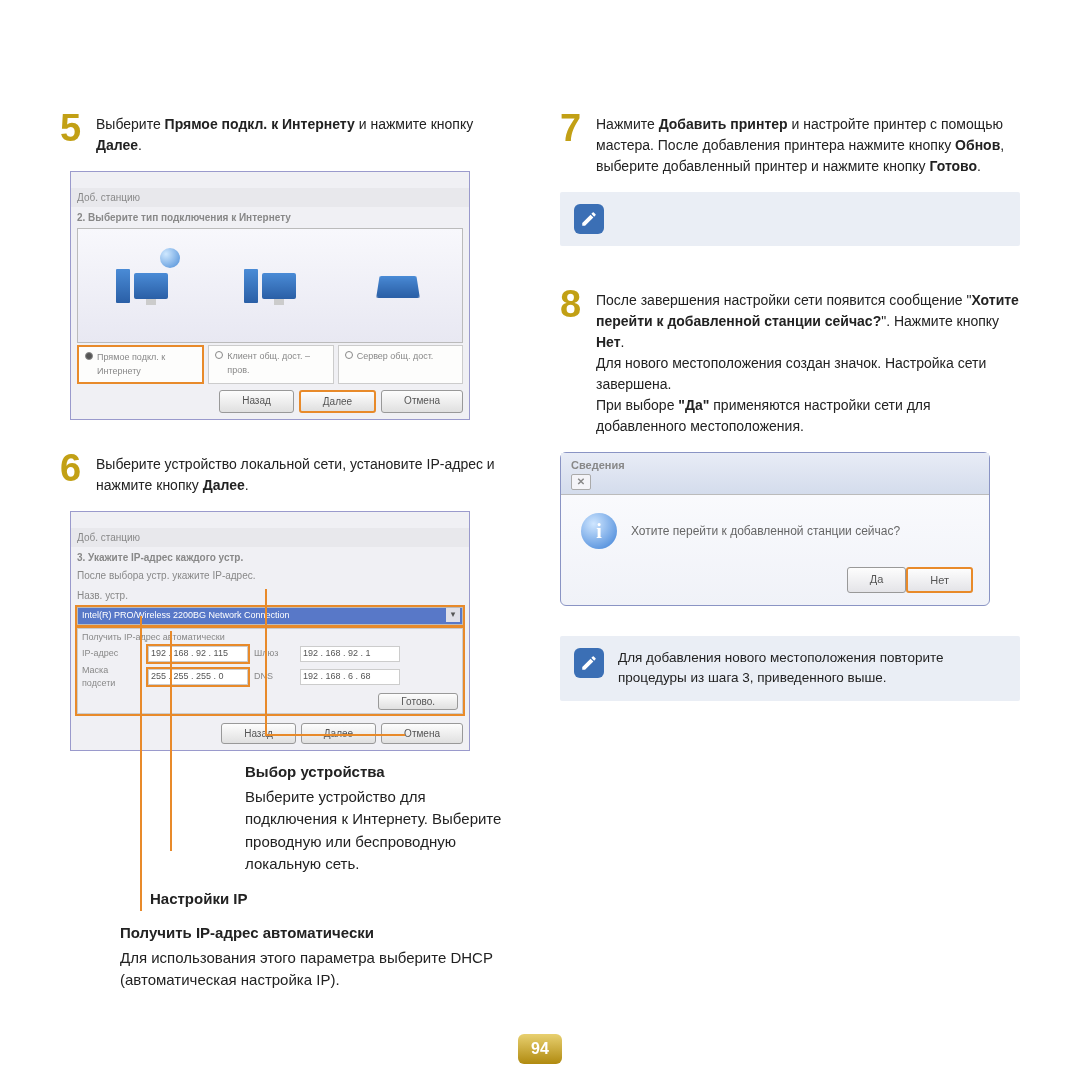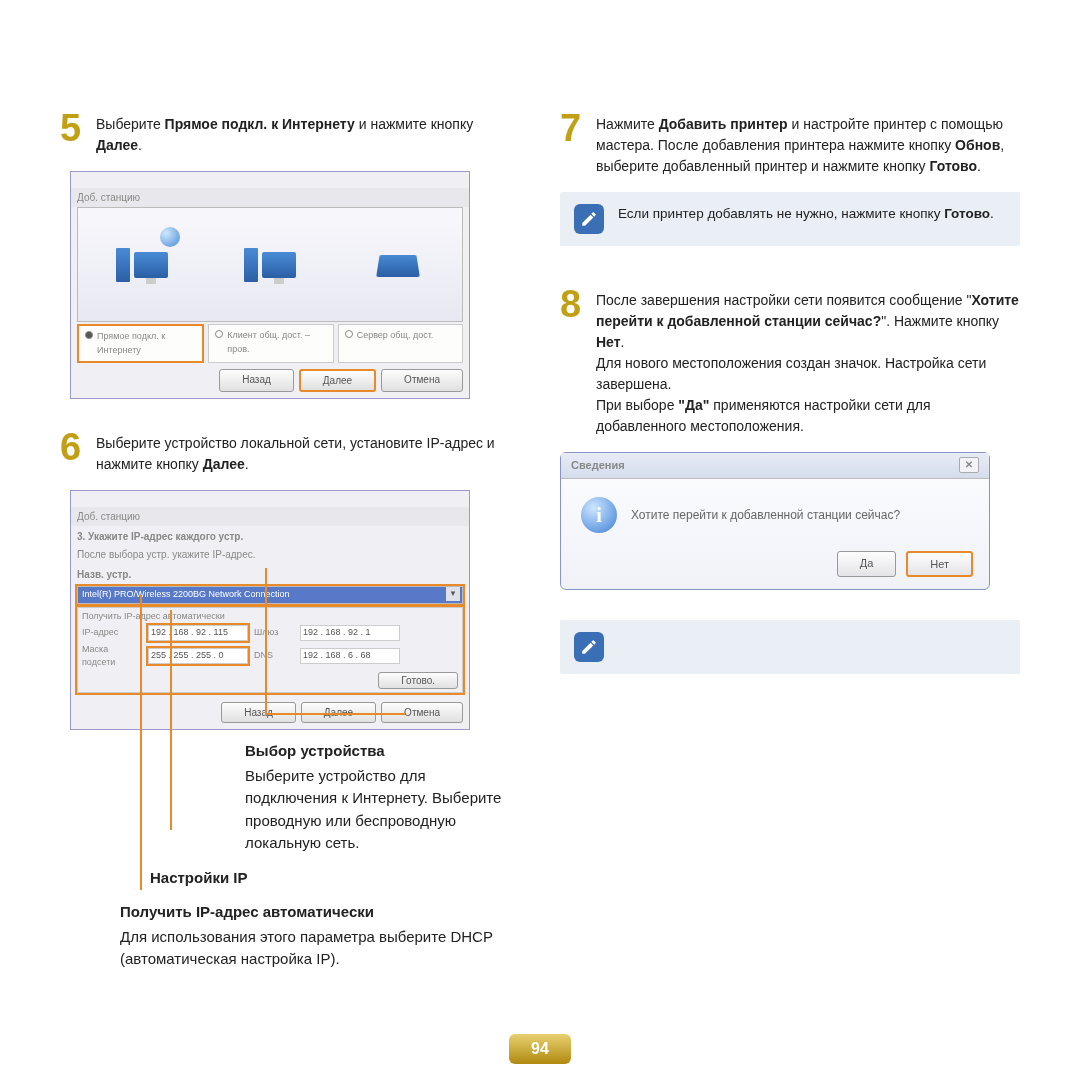--- a/index.html
+++ b/index.html
@@ -103,21 +103,21 @@
   
   .shot2 {
     border: 1px solid #9a9acc;
     background:#f0f0f4;
     width: 400px;
     margin: 10px 0 10px 10px;
     font-size:10px;
     color:#888;
     position:relative;
   }
-  .shot2 .row { padding:2px 6px;font-weight:bold; }
+  .shot2 .row { padding:2px 6px; }
   .combo {
     margin:2px 6px;
     border:1px solid #bbb;
     background:#5878c8;
     color:#fff;
     padding:1px 4px;
     font-size:9px;
     position:relative;
   }
   .combo.hl { outline:2px solid #e88a2a; }
@@ -169,35 +169,35 @@
     color:#666;
     padding-bottom:12px;
   }
   .dlg-title {
     background:linear-gradient(#e8ecf6,#d4dcec);
     border-bottom:1px solid #bbb;
     padding:4px 10px;
     font-weight:bold;
     font-size:11px;
     color:#888;
-    display:flex;justify-content:space-between;
+    display:flex;justify-content:space-between;flex-direction:column;
   }
   .dlg-close{border:1px solid #aaa;background:#f4f4f8;width:20px;height:16px;font-size:10px;text-align:center;line-height:14px;border-radius:2px;}
   .dlg-body{display:flex;align-items:center;gap:14px;padding:18px 20px;}
   .info-ico{width:36px;height:36px;border-radius:50%;background:radial-gradient(circle at 35% 30%,#cfe6ff,#3b7fd6);display:flex;align-items:center;justify-content:center;color:#fff;font-weight:bold;font-size:20px;font-family:Georgia,serif;}
-  .dlg-btns{display:flex;justify-content:flex-end;gap:10px;padding:0 16px;}
+  .dlg-btns{display:flex;justify-content:flex-end;padding:0 16px;}
   .dlg-btn{background:linear-gradient(#fdfdfd,#e4e4e8);border:1px solid #999;border-radius:3px;padding:3px 22px;font-size:11px;color:#555;}
   .dlg-btn.hl{border:2px solid #e88a2a;}
 
   .page-num {
     position:absolute;
     bottom:16px;
     left:50%;
     transform:translateX(-50%);
-    width:62px;height:30px;
+    width:44px;height:30px;
     background:linear-gradient(#e8d070,#b08a10);
     border-radius:6px;
     color:#fff;
     font-size:16px;
     display:flex;align-items:center;justify-content:center;
     font-weight:bold;
   }
 
   
   .line { position:absolute; background:#e88a2a; }
@@ -216,20 +216,21 @@
 
     <div class="step">
       <div class="step-num">5</div>
       <div class="step-text">
         <span>Выберите </span><b>Прямое подкл. к Интернету</b><span> и нажмите кнопку </span><b>Далее</b><span>.</span>
       </div>
     </div>
 
     <div class="shot1">
       <div class="shot1-title">Доб. станцию</div>
+      <div class="shot1-sub">2. Выберите тип подключения к Интернету</div>
       <div class="shot1-body">
         <div class="net-icon">
             <div class="tower"></div>
             <div class="monitor" style="margin-left:4px;"></div>
             <div class="globe"></div>
           </div>
         <div class="net-icon">
             <div class="tower"></div>
             <div class="monitor" style="margin-left:4px;"></div>
           </div>
@@ -322,23 +323,20 @@
         <span>Нажмите </span><b>Добавить принтер</b><span> и настройте принтер с помощью мастера. После добавления принтера нажмите кнопку </span><b>Обнов</b><span>, выберите добавленный принтер и нажмите кнопку </span><b>Готово</b><span>.</span>
       </div>
     </div>
 
     <div class="note-box">
       <div class="note-icon">
         <span class="pencil-icon"><svg viewBox="0 0 24 24">
               <path fill="#fff" d="M3 17.25V21h3.75L17.81 9.94l-3.75-3.75L3 17.25zM20.71 7.04a1 1 0 0 0 0-1.41l-2.34-2.34a1 1 0 0 0-1.41 0l-1.83 1.83 3.75 3.75 1.83-1.83z"></path>
             </svg></span>
       </div>
-      <div class="txt">
-        <span>Если принтер добавлять не нужно, нажмите кнопку </span><b>Готово</b><span>.</span>
-      </div>
     </div>
 
     <div class="step">
       <div class="step-num">8</div>
       <div class="step-text">
         <span>После завершения настройки сети появится сообщение "</span><b>Хотите перейти к добавленной станции сейчас?</b><span>". Нажмите кнопку </span><b>Нет</b><span>.</span><br>
         <span>Для нового местоположения создан значок. Настройка сети завершена.</span><br>
         <span>При выборе </span><b>"Да"</b><span> применяются настройки сети для добавленного местоположения.</span>
       </div>
     </div>
@@ -357,17 +355,18 @@
         <div class="dlg-btn hl">Нет</div>
       </div>
     </div>
 
     <div class="note-box" style="margin-top:30px;">
       <div class="note-icon">
         <span class="pencil-icon"><svg viewBox="0 0 24 24">
               <path fill="#fff" d="M3 17.25V21h3.75L17.81 9.94l-3.75-3.75L3 17.25zM20.71 7.04a1 1 0 0 0 0-1.41l-2.34-2.34a1 1 0 0 0-1.41 0l-1.83 1.83 3.75 3.75 1.83-1.83z"></path>
             </svg></span>
       </div>
+      <div class="txt">Для добавления нового местоположения повторите процедуры из шага 3, приведенного выше.</div>
     </div>
   </div>
 </div>
 
 <div class="page-num">94</div>
 
 </body></html>

